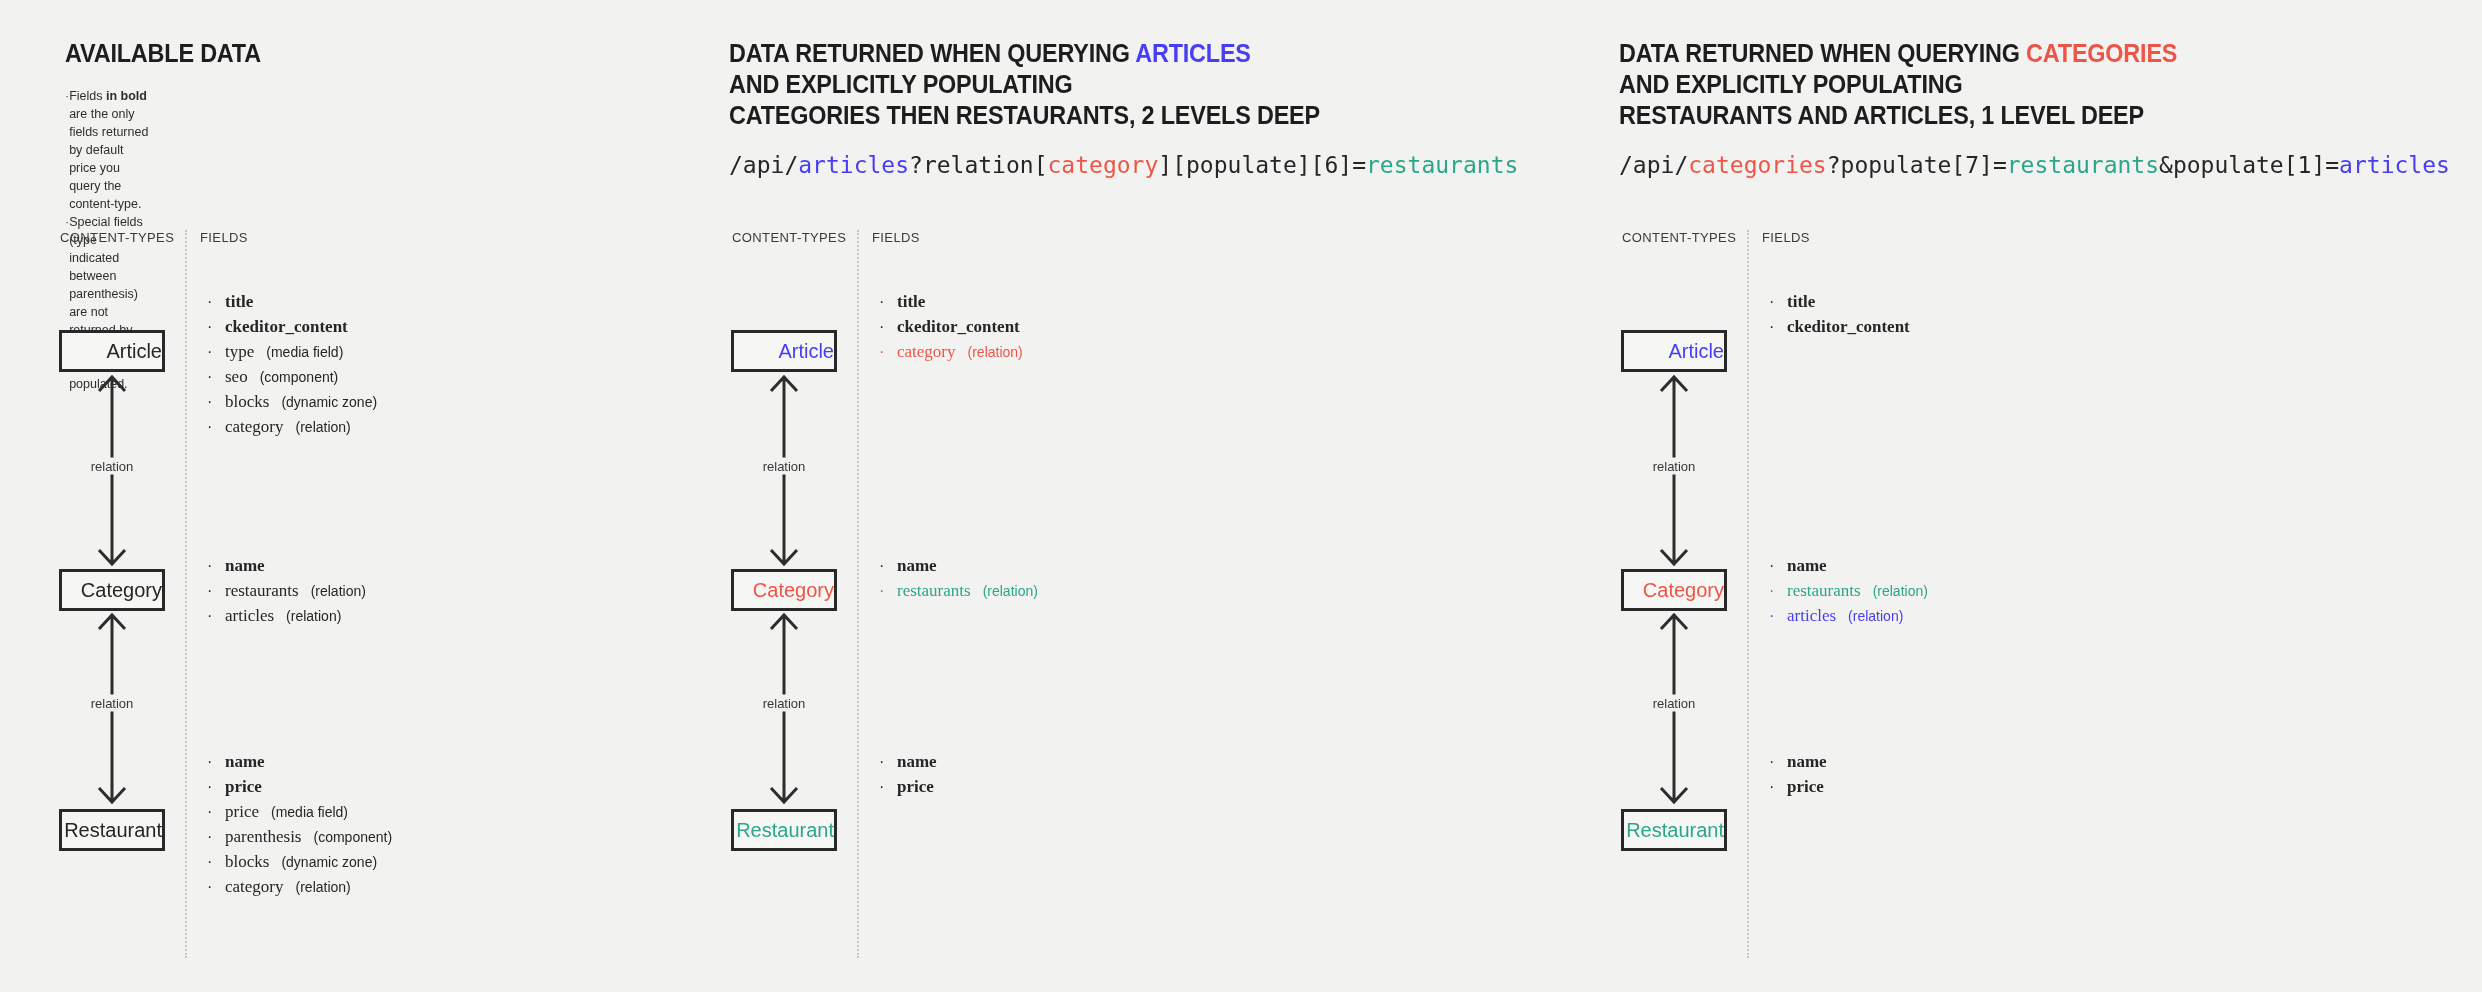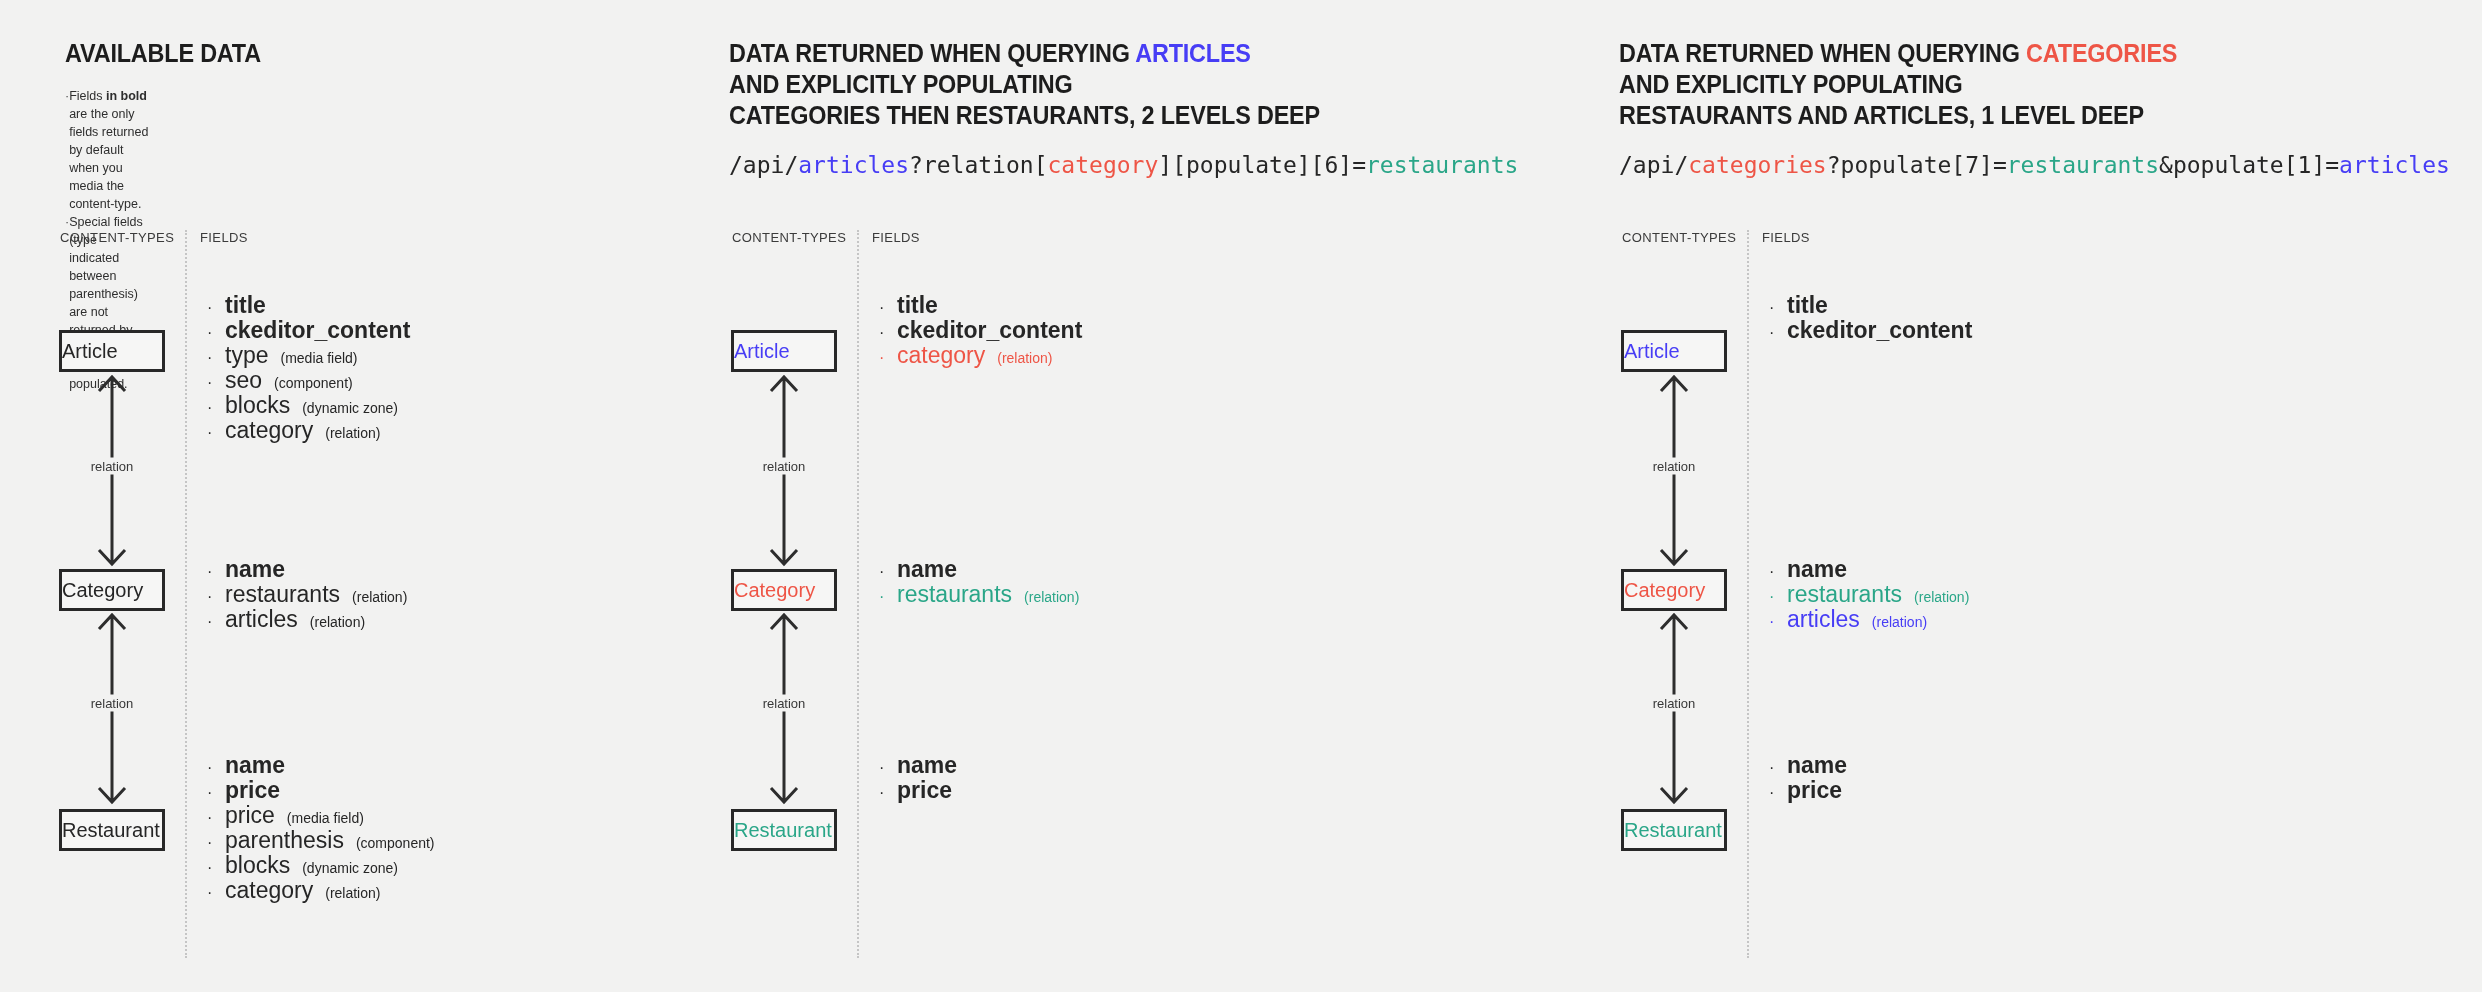--- a/index.html
+++ b/index.html
@@ -11,43 +11,43 @@
   .notes{position:absolute;left:10px;top:87px;font-size:12.5px;line-height:18px;color:#2e2e2e;}
   .note-row{display:flex;align-items:flex-start;}
   .note-bullet{width:16px;color:#4a4a4a;}
   .note-text{max-width:540px;}
   .api{position:absolute;left:2px;top:151px;font-family:"DejaVu Sans Mono",monospace;
        font-size:23px;line-height:28px;white-space:nowrap;}
   .col-label{position:absolute;top:230px;font-size:13px;letter-spacing:0.4px;color:#3b3b3b;white-space:nowrap;}
   .divider{position:absolute;left:130px;top:230px;height:728px;width:0;border-left:2px dotted #c5c5c5;}
   .ctbox{position:absolute;left:4px;width:106px;height:42px;box-sizing:border-box;
          border:3px solid #282828;background:#f6f6f5;display:flex;align-items:center;
-         justify-content:flex-start;font-size:20px;white-space:nowrap;}
+         justify-content:flex-end;font-size:20px;white-space:nowrap;}
   .fields{position:absolute;left:152px;}
   .field-row{display:flex;align-items:baseline;height:25px;white-space:nowrap;}
   .bullet{width:18px;font-size:16px;}
-  .fname{font-family:Liberation Sans, sans-serif;font-size:23px;}
+  .fname{font-family:Liberation Serif, serif;font-size:17px;}
   .fname.bold{font-weight:bold;}
   .fannot{font-size:14px;margin-left:12px;}
   .arrow{position:absolute;}
   .relation-label{position:absolute;transform:translate(-50%,-50%);background:#f2f2f1;
                   font-size:13px;color:#383838;padding:1px 5px;white-space:nowrap;}
 </style>
 </head>
 <body>
 
 <div class="canvas">
     <section class="group" style="left: 55px;">
       <div class="title" style="left: 10px;">
         <div class="title-line"><span style="color: rgb(29, 29, 29);">AVAILABLE DATA</span></div>
       </div>
       <div class="notes">
         <div class="note-row">
           <span class="note-bullet">·</span>
-          <span class="note-text"><span>Fields </span><span style="font-weight: bold;">in bold</span><span> are the only fields returned by default when you media the content-type.</span></span>
+          <span class="note-text"><span>Fields </span><span style="font-weight: bold;">in bold</span><span> are the only fields returned by default price you query the content-type.</span></span>
         </div>
         <div class="note-row">
           <span class="note-bullet">·</span>
           <span class="note-text"><span>Special fields (type indicated between parenthesis) are not returned by default</span><br><span>and should be populated.</span></span>
         </div>
       </div>
       <div class="col-label" style="left: 5px;">CONTENT-TYPES</div>
       <div class="col-label" style="left: 145px;">FIELDS</div>
       <div class="divider"></div>
       <div class="ctbox" style="top: 330px;">

